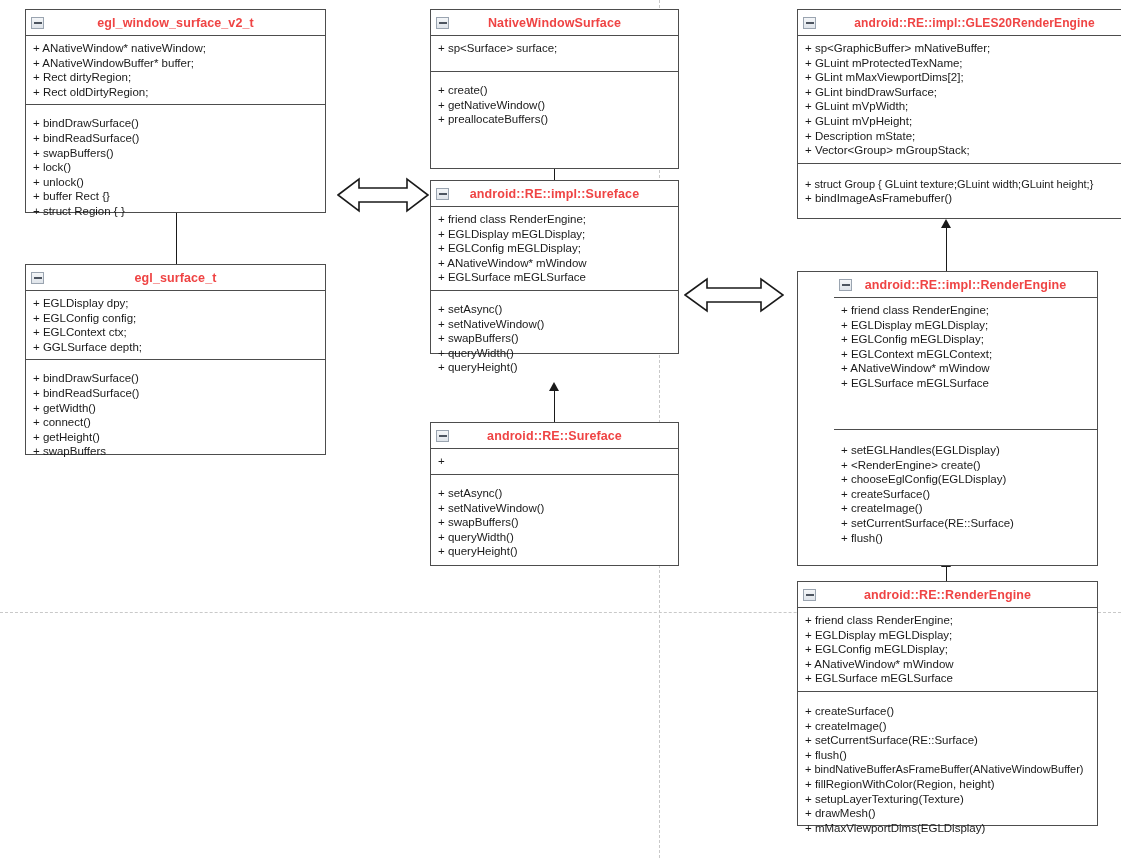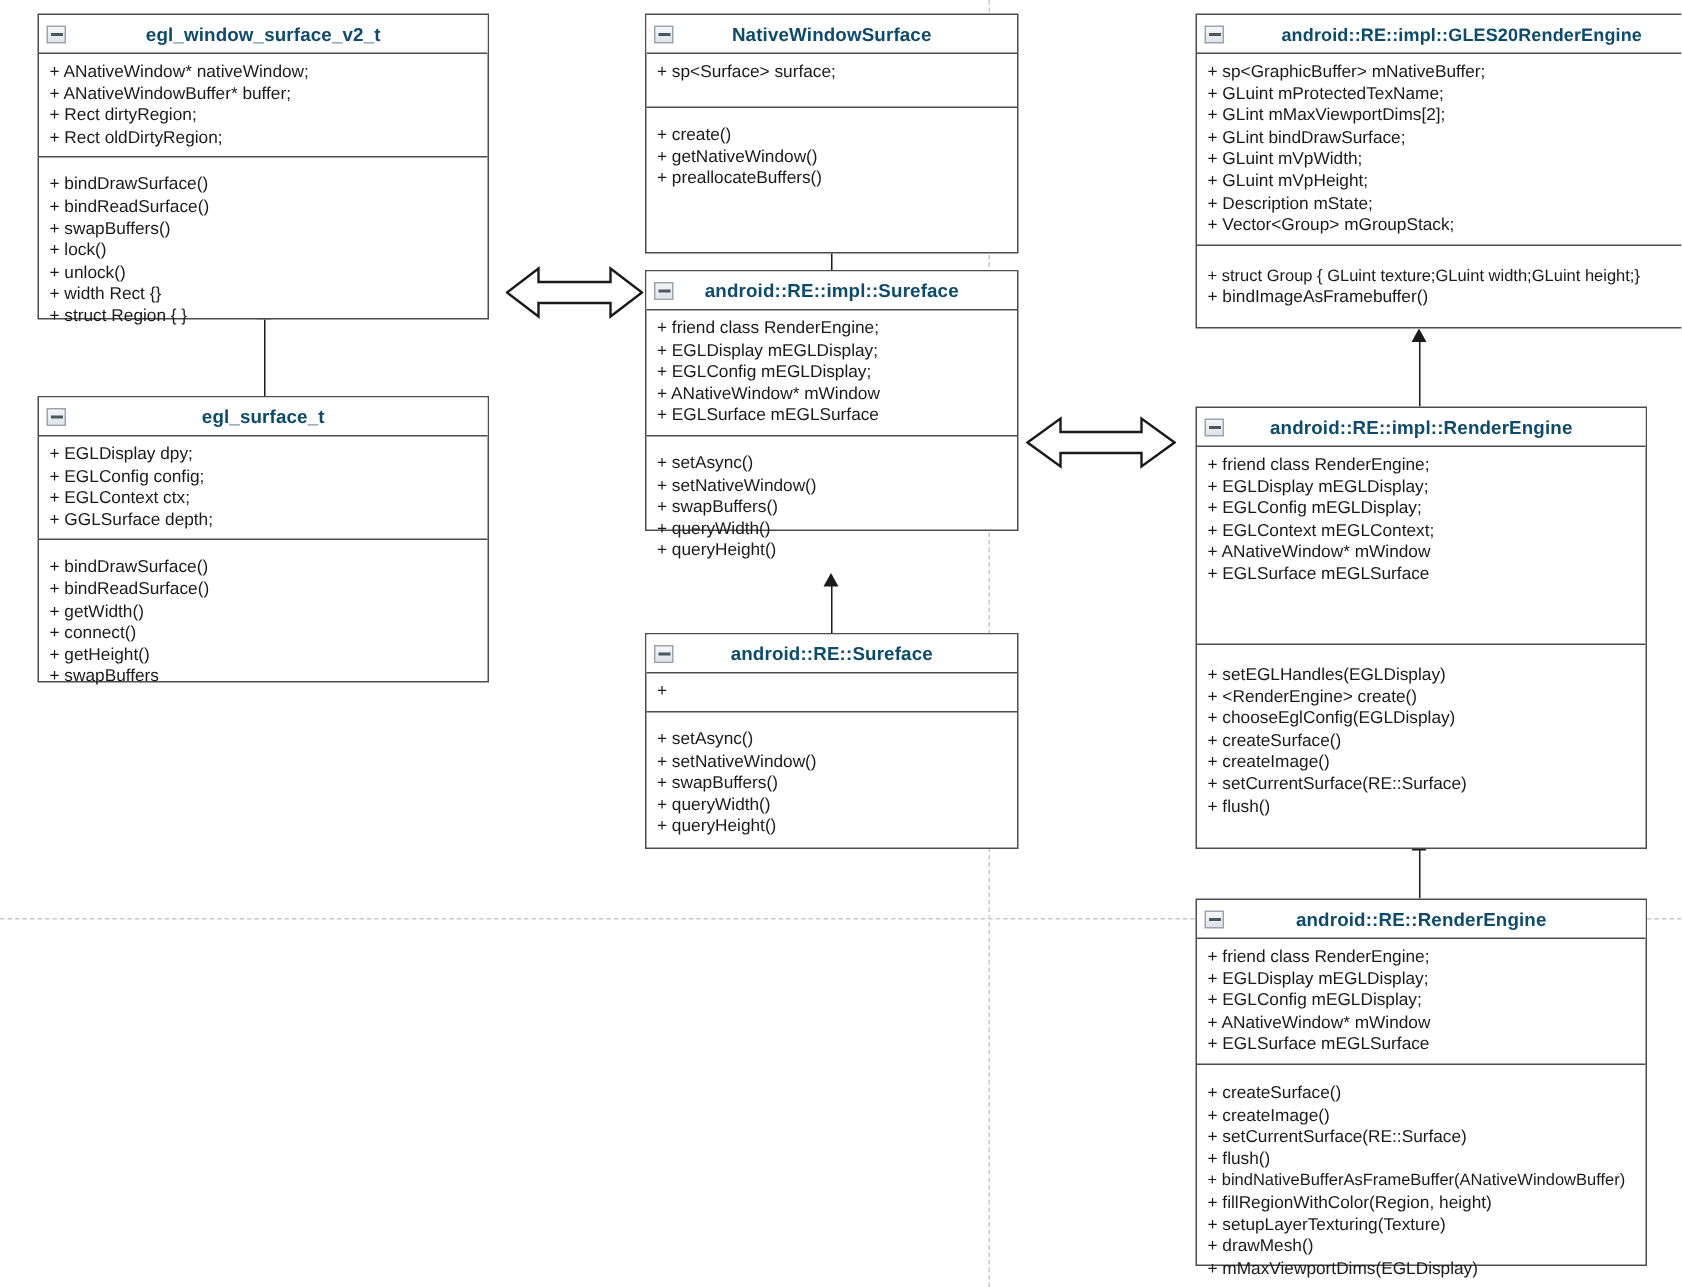--- a/index.html
+++ b/index.html
@@ -52,21 +52,21 @@
     background: #ffffff;
     height: 26px;
     flex: 0 0 26px;
     display: flex;
     align-items: center;
     justify-content: center;
   }
   .uml-title {
     font-size: 12.5px;
     font-weight: bold;
-    color: #0c4a6e;
+    color: #ef4444;
     letter-spacing: 0.1px;
     text-align: center;
     padding: 0 26px;
     white-space: nowrap;
   }
   .collapse-icon {
     position: absolute;
     left: 5px;
     top: 50%;
     margin-top: -6px;
@@ -174,21 +174,21 @@
       <div class="uml-row">+ ANativeWindowBuffer*   buffer;</div>
       <div class="uml-row">+ Rect dirtyRegion;</div>
       <div class="uml-row">+ Rect oldDirtyRegion;</div>
     </div>
     <div class="uml-compartment ops">
       <div class="uml-row">+ bindDrawSurface()</div>
       <div class="uml-row">+ bindReadSurface()</div>
       <div class="uml-row">+ swapBuffers()</div>
       <div class="uml-row">+ lock()</div>
       <div class="uml-row">+ unlock()</div>
-      <div class="uml-row">+ width Rect {}</div>
+      <div class="uml-row">+ buffer Rect {}</div>
       <div class="uml-row">+ struct Region { }</div>
     </div>
   </div>
 
   <div class="uml-class" style="left:25px; top:264px; width:301px; height:191px;">
     <div class="uml-header">
       <span class="collapse-icon">
           <i></i>
         </span>
       <span class="uml-title">egl_surface_t</span>
@@ -284,21 +284,21 @@
       <div class="uml-row">+ GLuint mVpHeight;</div>
       <div class="uml-row">+ Description mState;</div>
       <div class="uml-row">+ Vector&lt;Group&gt; mGroupStack;</div>
     </div>
     <div class="uml-compartment ops" style="padding-top:13px;">
       <div class="uml-row" style="font-size:11px;">+ struct Group { GLuint texture;GLuint width;GLuint height;}</div>
       <div class="uml-row">+ bindImageAsFramebuffer()</div>
     </div>
   </div>
 
-  <div class="uml-class" style="left:797px; top:271px; width:301px; height:295px;">
+  <div class="uml-class" style="left:797px; top:271px; width:301px; height:295px;padding-left:36px;">
     <div class="uml-header">
       <span class="collapse-icon">
           <i></i>
         </span>
       <span class="uml-title">android::RE::impl::RenderEngine</span>
     </div>
     <div class="uml-compartment attrs" style="height:132px;">
       <div class="uml-row">+ friend class RenderEngine;</div>
       <div class="uml-row">+ EGLDisplay mEGLDisplay;</div>
       <div class="uml-row">+ EGLConfig mEGLDisplay;</div>
@@ -310,21 +310,21 @@
       <div class="uml-row">+ setEGLHandles(EGLDisplay)</div>
       <div class="uml-row">+ &lt;RenderEngine&gt; create()</div>
       <div class="uml-row">+ chooseEglConfig(EGLDisplay)</div>
       <div class="uml-row">+ createSurface()</div>
       <div class="uml-row">+ createImage()</div>
       <div class="uml-row">+ setCurrentSurface(RE::Surface)</div>
       <div class="uml-row">+ flush()</div>
     </div>
   </div>
 
-  <div class="uml-class" style="left:797px; top:599px; width:301px; height:245px;">
+  <div class="uml-class" style="left:797px; top:581px; width:301px; height:245px;">
     <div class="uml-header">
       <span class="collapse-icon">
           <i></i>
         </span>
       <span class="uml-title">android::RE::RenderEngine</span>
     </div>
     <div class="uml-compartment attrs">
       <div class="uml-row">+ friend class RenderEngine;</div>
       <div class="uml-row">+ EGLDisplay mEGLDisplay;</div>
       <div class="uml-row">+ EGLConfig mEGLDisplay;</div>

